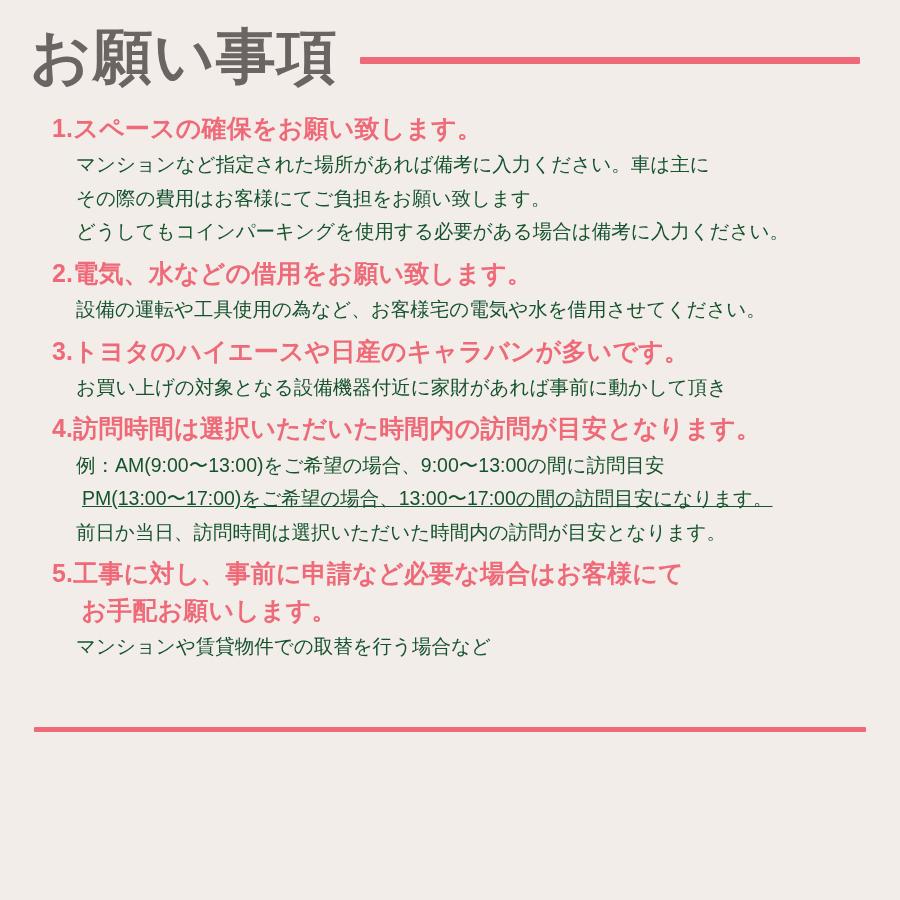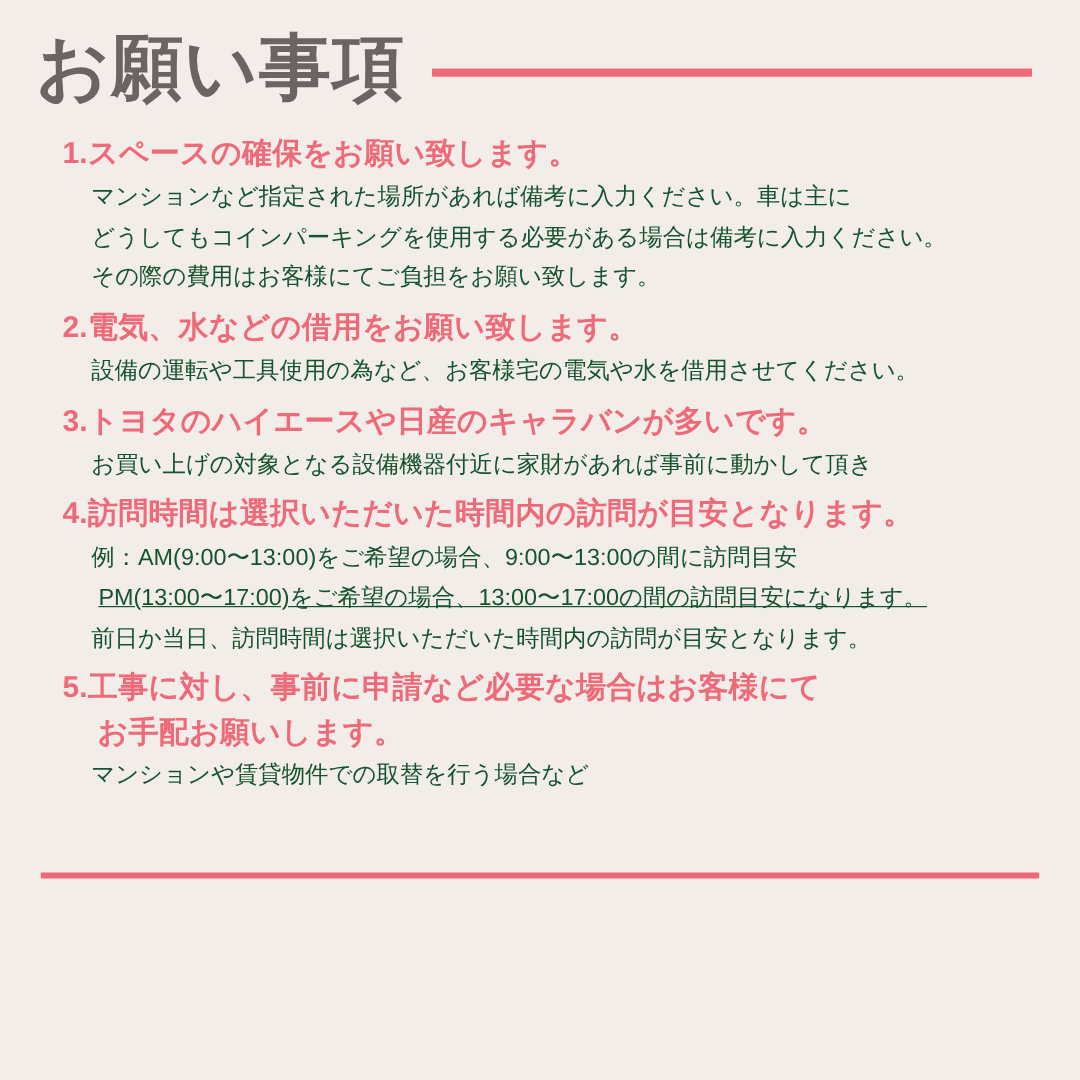--- a/index.html
+++ b/index.html
@@ -113,22 +113,22 @@
 
   <div class="content">
 
     <div class="item">
       <div class="item-head">
         <span class="item-num">1.</span>
         <span class="item-head-text">スペースの確保をお願い致します。</span>
       </div>
       <div class="item-body">
         <p>マンションなど指定された場所があれば備考に入力ください。車は主に</p>
+        <p>その際の費用はお客様にてご負担をお願い致します。</p>
         <p>どうしてもコインパーキングを使用する必要がある場合は備考に入力ください。</p>
-        <p>その際の費用はお客様にてご負担をお願い致します。</p>
       </div>
     </div>
 
     <div class="item">
       <div class="item-head">
         <span class="item-num">2.</span>
         <span class="item-head-text">電気、水などの借用をお願い致します。</span>
       </div>
       <div class="item-body">
         <p>設備の運転や工具使用の為など、お客様宅の電気や水を借用させてください。</p>

